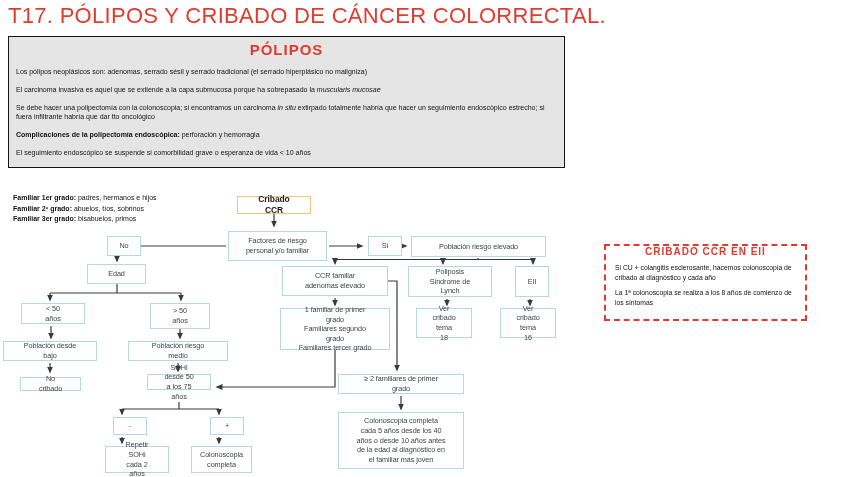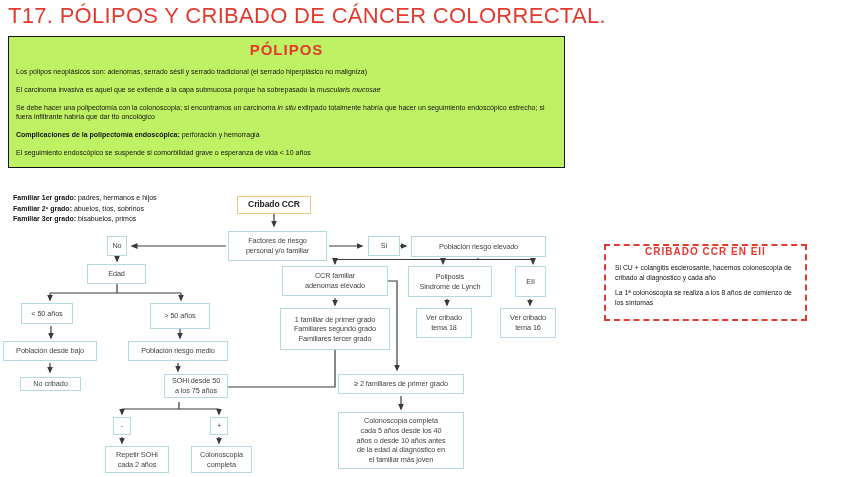--- a/index.html
+++ b/index.html
@@ -16,40 +16,40 @@
     width:848px;height:477px;position:relative;overflow:hidden;
     font-family:"Liberation Sans","DejaVu Sans",sans-serif;color:var(--text);
   }
   .page-title{
     position:absolute;left:8px;top:3px;
     font-size:22px;font-weight:normal;color:var(--accent-red);letter-spacing:.3px;
   }
   
   .polipos-panel{
     position:absolute;left:8px;top:36px;width:557px;height:132px;
-    border:1.5px solid #151515;background:#bef264;padding:2px 7px 12px 7px;
+    border:1.5px solid #151515;background:#e5e5e5;padding:2px 7px 12px 7px;
   }
   .polipos-title{
     text-align:center;font-size:15px;font-weight:bold;color:var(--accent-red);
     letter-spacing:1px;margin:2px 0 9px 0;
   }
   .polipos-panel p{
     font-size:7px;line-height:1.3;margin-bottom:9px;color:#111;
   }
   .polipos-panel p .it{font-style:italic}
   .polipos-panel p .bd{font-weight:bold}
   
   .legend{position:absolute;left:13px;top:193px;font-size:7px;line-height:1.5;color:#111}
   .legend b{font-weight:bold}
   
   .node{
     position:absolute;display:flex;align-items:center;justify-content:center;
     text-align:center;background:#fff;border:1px solid var(--node-border);
     font-size:7.3px;line-height:1.32;color:var(--ink);white-space:pre-line;
-    padding:1px 6px;letter-spacing:-.1px;
+    padding:1px 16px;letter-spacing:-.1px;
   }
   .node.start{border:1.5px solid var(--start-border);font-weight:bold;font-size:8.5px;color:#222}
   .arrows{position:absolute;left:0;top:0;color:var(--arrow);pointer-events:none}
   
   .eii-panel{
     position:absolute;left:604px;top:244px;width:203px;height:77px;
     border:2px dashed var(--accent-red);background:#fff;
   }
   .eii-title{
     text-align:center;font-size:10px;font-weight:bold;color:var(--accent-red);
@@ -116,26 +116,26 @@
   </g>
 </svg>
 
 <div class="node start" style="left:237px;top:196px;width:74px;height:18px">Cribado CCR</div>
 <div class="node" style="left:228px;top:231px;width:99px;height:30px">Factores de riesgo
 personal y/o familiar</div>
 <div class="node" style="left:368px;top:236px;width:32px;height:20px">Sí</div>
 <div class="node" style="left:107px;top:236px;width:20px;height:20px">No</div>
 <div class="node" style="left:411px;top:236px;width:135px;height:21px">Población riesgo elevado</div>
 <div class="node" style="left:87px;top:264px;width:59px;height:20px">Edad</div>
-<div class="node" style="left:21px;top:303px;width:52px;height:21px">&lt; 50 años</div>
+<div class="node" style="left:21px;top:303px;width:64px;height:21px">&lt; 50 años</div>
 <div class="node" style="left:150px;top:303px;width:60px;height:26px">&gt; 50 años</div>
 <div class="node" style="left:3px;top:341px;width:94px;height:20px">Población desde bajo</div>
 <div class="node" style="left:20px;top:377px;width:61px;height:14px">No cribado</div>
 <div class="node" style="left:128px;top:341px;width:100px;height:20px">Población riesgo medio</div>
-<div class="node" style="left:164px;top:374px;width:64px;height:24px">SOHi desde 50
+<div class="node" style="left:147px;top:374px;width:64px;height:16px">SOHi desde 50
 a los 75 años</div>
 <div class="node" style="left:113px;top:417px;width:18px;height:18px">-</div>
 <div class="node" style="left:210px;top:417px;width:18px;height:18px">+</div>
 <div class="node" style="left:105px;top:446px;width:64px;height:27px">Repetir SOHi
 cada 2 años</div>
 <div class="node" style="left:191px;top:446px;width:61px;height:27px">Colonoscopia
 completa</div>
 <div class="node" style="left:282px;top:266px;width:106px;height:30px">CCR familiar
 adenomas elevado</div>
 <div class="node" style="left:280px;top:308px;width:110px;height:42px">1 familiar de primer grado

